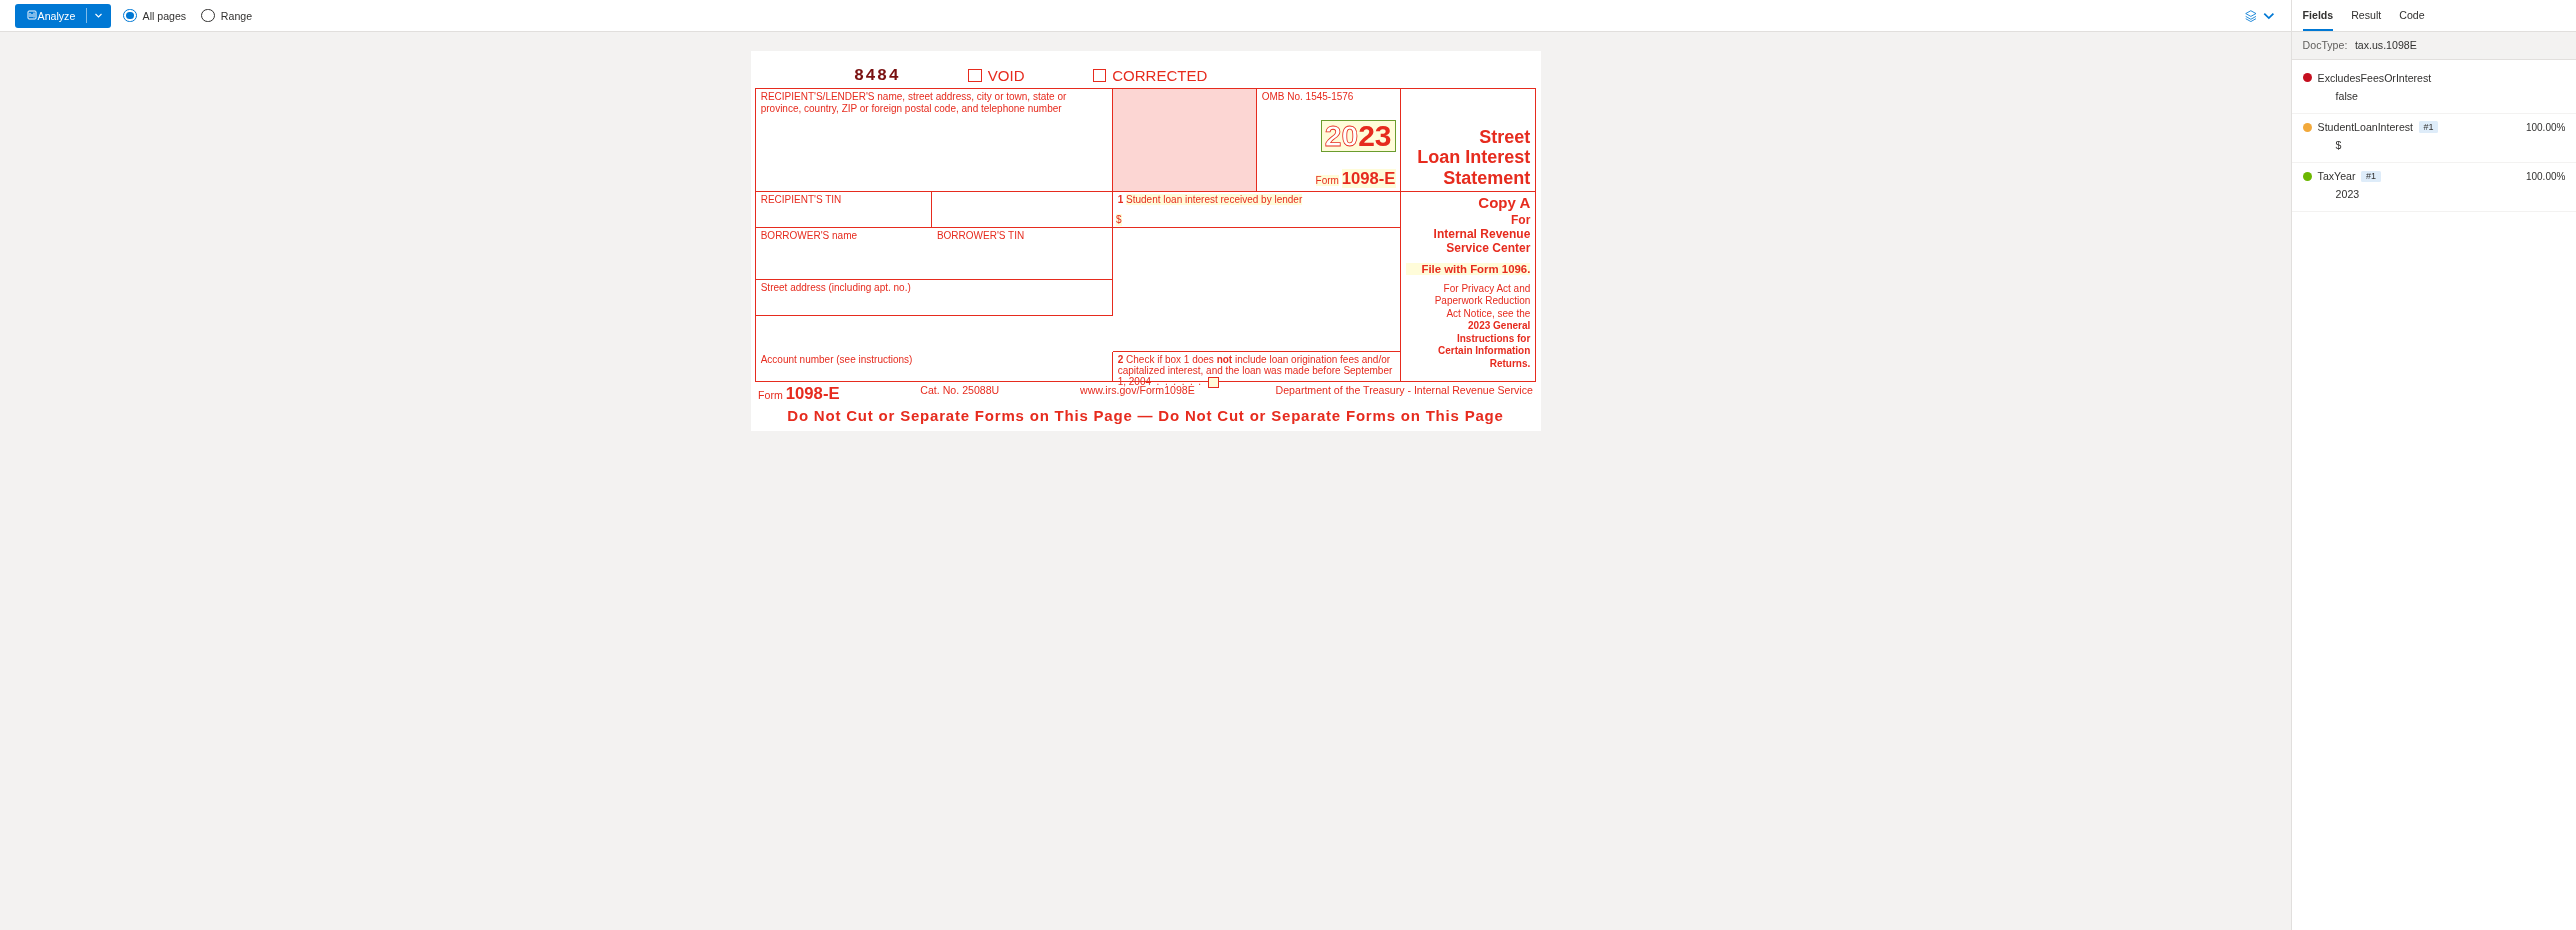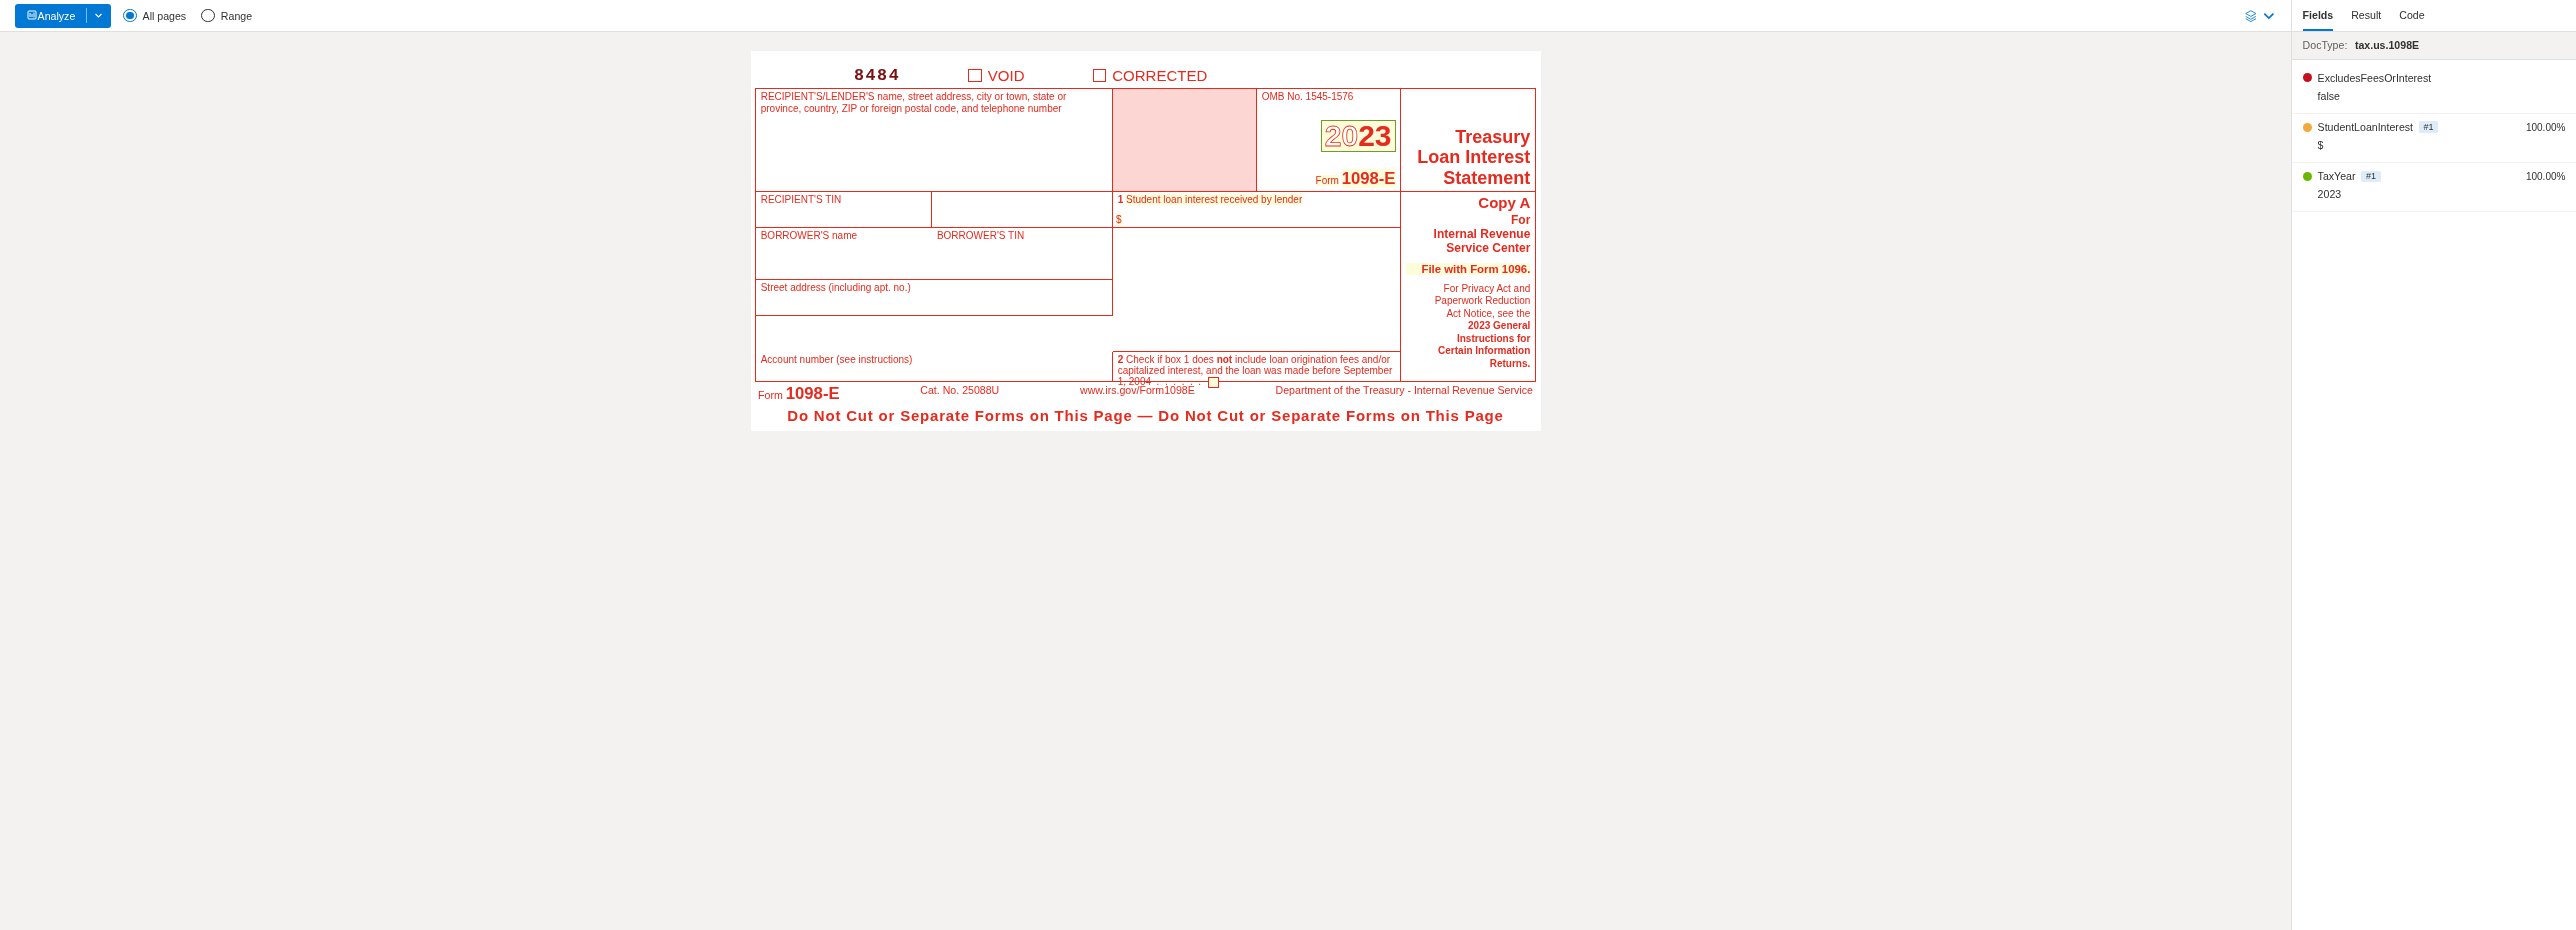--- a/index.html
+++ b/index.html
@@ -61,21 +61,21 @@
 .tab.active { font-weight:600; border-bottom:2.3px solid #0078d4; }
 .doc-type-bar { background:#f3f2f1; padding:7.6px 10.6px; font-size:10.6px; border-bottom:0.8px solid #e1dfdd;}
 .doc-type-bar b { font-weight:400; color:#605e5c; margin-right:4.6px;}
 .fields-list { padding: 4.6px 0; overflow:auto; }
 .field-row { padding: 7.6px 10.6px 10.6px 10.6px; border-bottom:0.8px solid #f3f2f1;}
 .field-head { display:flex; align-items:center; gap:6px; }
 .field-dot { width:9px; height:9px; border-radius:50%; flex:none;}
 .field-name { font-size:10.6px; }
 .field-badge { background:#deecf9; color:#323130; font-size:9px; padding:0.8px 4.6px; border-radius:1.5px;}
 .field-conf { margin-left:auto; font-size:10px; color:#323130;}
-.field-val { margin-left:15px; margin-top:6px; font-size:10.6px;}
+.field-val { margin-left:33px; margin-top:6px; font-size:10.6px;}
 </style>
 </head>
 <body>
 
 <div class="app">
   <div class="left-pane">
     <div class="toolbar">
       <button class="analyze-btn">
         <span class="main">
           <span class="analyze-icon">
@@ -142,21 +142,21 @@
             <div class="yearbox big-year">
               <span class="yr-outline">20</span><span class="yr-solid">23</span>
             </div>
             <div>
               <span class="hl-y">Form</span>
               <span class="formno hl-y">1098-E</span>
             </div>
           </div>
           <div class="cell no-rb tar" style="grid-column:4; grid-row:1; border-right:none; display:flex; align-items:flex-end; justify-content:flex-end;">
             <div class="title-big">
-              <div>Treasury</div>
+              <div>Street</div>
               <div>Loan Interest</div>
               <div>Statement</div>
             </div>
           </div>
 
           <div class="cell small" style="grid-column:1; grid-row:2; display:flex;">
             <div style="flex:1; border-right:0.8px solid #e62b1e; margin:-2.3px 0 -2.3px -4.6px; padding:2.3px 4.6px;">
               <span>RECIPIENT'S TIN</span>
             </div>
             <div style="flex:1; padding:0 4.6px;margin-top:36px;">
@@ -216,21 +216,21 @@
   </div>
 
   <div class="right-pane">
     <div class="tabs">
       <div class="tab active">Fields</div>
       <div class="tab">Result</div>
       <div class="tab">Code</div>
     </div>
     <div class="doc-type-bar">
       <b>DocType:</b>
-      <span style="font-weight:700;">tax.us.1098E</span>
+      <span style="font-weight:400;">tax.us.1098E</span>
     </div>
     <div class="fields-list" id="fields-list">
         <div class="field-row">
     <div class="field-head">
       <span class="field-dot" style="background:#c50f1f"></span>
       <span class="field-name">ExcludesFeesOrInterest</span>
 
     </div>
     <div class="field-val">false</div>
         </div>

